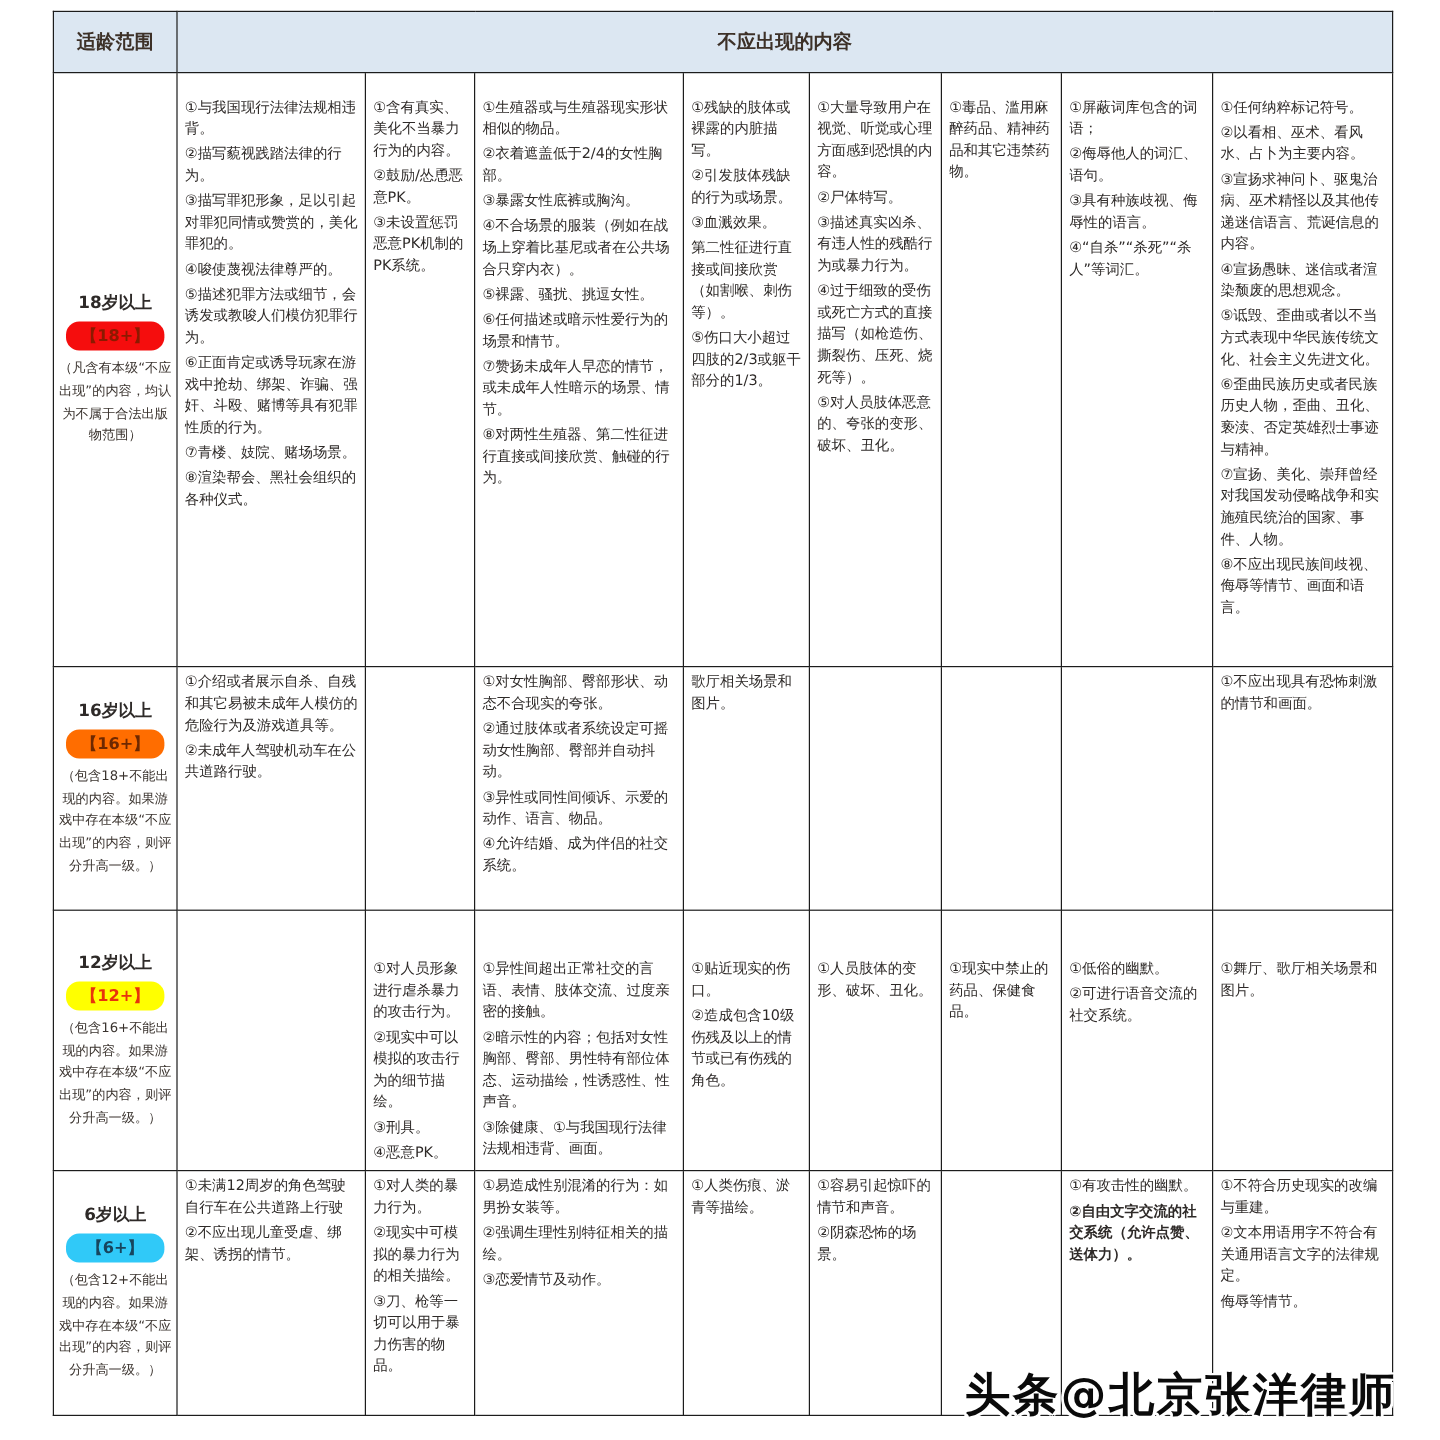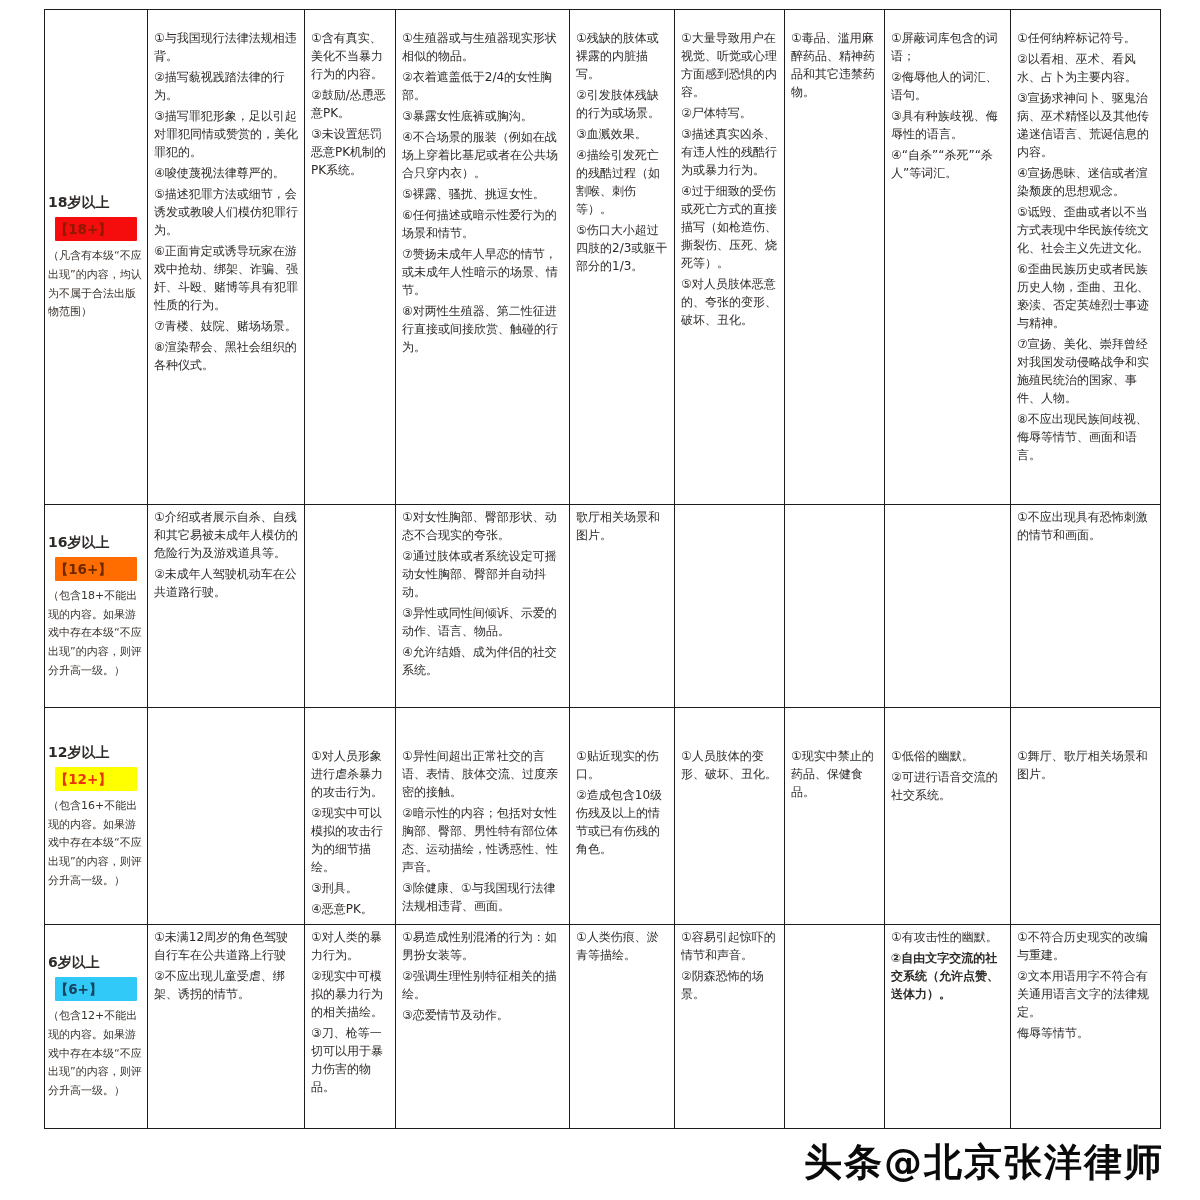--- a/index.html
+++ b/index.html
@@ -21,24 +21,24 @@
   tbody tr:nth-child(2) td{height:194px;}
   tbody tr:nth-child(3) td{height:187px;}
   tbody tr:nth-child(4) td{height:195px;}
   tbody tr:nth-child(1) .cell-inner{max-height:478px;margin-top:16px;}
   tbody tr:nth-child(2) .cell-inner{max-height:186px;}
   tbody tr:nth-child(3) .cell-inner{max-height:179px;margin-top:36px;}
   tbody tr:nth-child(4) .cell-inner{max-height:187px;}
   .cell-inner{overflow:hidden;}
   .item{margin:0 0 3px 0;text-align:left;}
   .item.bold{font-weight:bold;}
-  .age-cell{vertical-align:middle;text-align:left;padding:4px 3px;}
+  .age-cell{vertical-align:middle;text-align:center;padding:4px 3px;}
   .age-label{font-weight:bold;font-size:14px;margin-bottom:4px;}
   .age-badge{display:block;width:86%;margin:0 auto 6px auto;font-weight:bold;
-             font-size:13.5px;padding:2px 0;border-radius:1px;}
+             font-size:13.5px;padding:2px 0;border-radius:11px;}
   .age-note{font-size:11px;line-height:1.7;color:#3a332e;}
   .watermark{
     position:absolute;right:36px;bottom:12px;font-size:38px;font-weight:bold;
     color:#0a0a0a;letter-spacing:2px;white-space:nowrap;
     text-shadow:-2px -2px 0 #fff,2px -2px 0 #fff,-2px 2px 0 #fff,2px 2px 0 #fff,
                 0 -2px 0 #fff,0 2px 0 #fff,-2px 0 0 #fff,2px 0 0 #fff;
   }
 </style>
 </head>
 <body>
@@ -50,20 +50,24 @@
         <col style="width:157px">
         <col style="width:91px">
       <col style="width:174px">
         <col style="width:105px">
         <col style="width:110px">
       <col style="width:100px">
         <col style="width:126px">
         <col style="width:150px">
     </colgroup>
     <thead>
+      <tr>
+        <td class="hdr title">适龄范围</td>
+        <td class="hdr title" colspan="8">不应出现的内容</td>
+      </tr>
     </thead>
     <tbody>
         <tr>
           <td class="age-cell">
             <div class="age-label">18岁以上</div>
             <div class="age-badge" style="background: rgb(245, 13, 13); color: rgb(139, 26, 0);">【18+】</div>
             <div class="age-note">（凡含有本级“不应出现”的内容，均认为不属于合法出版物范围）</div>
           </td>
           <td>
             <div class="cell-inner">
@@ -94,21 +98,21 @@
               <div class="item">⑥任何描述或暗示性爱行为的场景和情节。</div>
               <div class="item">⑦赞扬未成年人早恋的情节，或未成年人性暗示的场景、情节。</div>
               <div class="item">⑧对两性生殖器、第二性征进行直接或间接欣赏、触碰的行为。</div>
             </div>
           </td>
           <td>
             <div class="cell-inner">
               <div class="item">①残缺的肢体或裸露的内脏描写。</div>
               <div class="item">②引发肢体残缺的行为或场景。</div>
               <div class="item">③血溅效果。</div>
-              <div class="item">④描绘引发死亡的残酷过程（如割喉、刺伤等）。</div>
+              <div class="item">第二性征进行直接或间接欣赏（如割喉、刺伤等）。</div>
               <div class="item">⑤伤口大小超过四肢的2/3或躯干部分的1/3。</div>
             </div>
           </td>
           <td>
             <div class="cell-inner">
               <div class="item">①大量导致用户在视觉、听觉或心理方面感到恐惧的内容。</div>
               <div class="item">②尸体特写。</div>
               <div class="item">③描述真实凶杀、有违人性的残酷行为或暴力行为。</div>
               <div class="item">④过于细致的受伤或死亡方式的直接描写（如枪造伤、撕裂伤、压死、烧死等）。</div>
               <div class="item">⑤对人员肢体恶意的、夸张的变形、破坏、丑化。</div>

